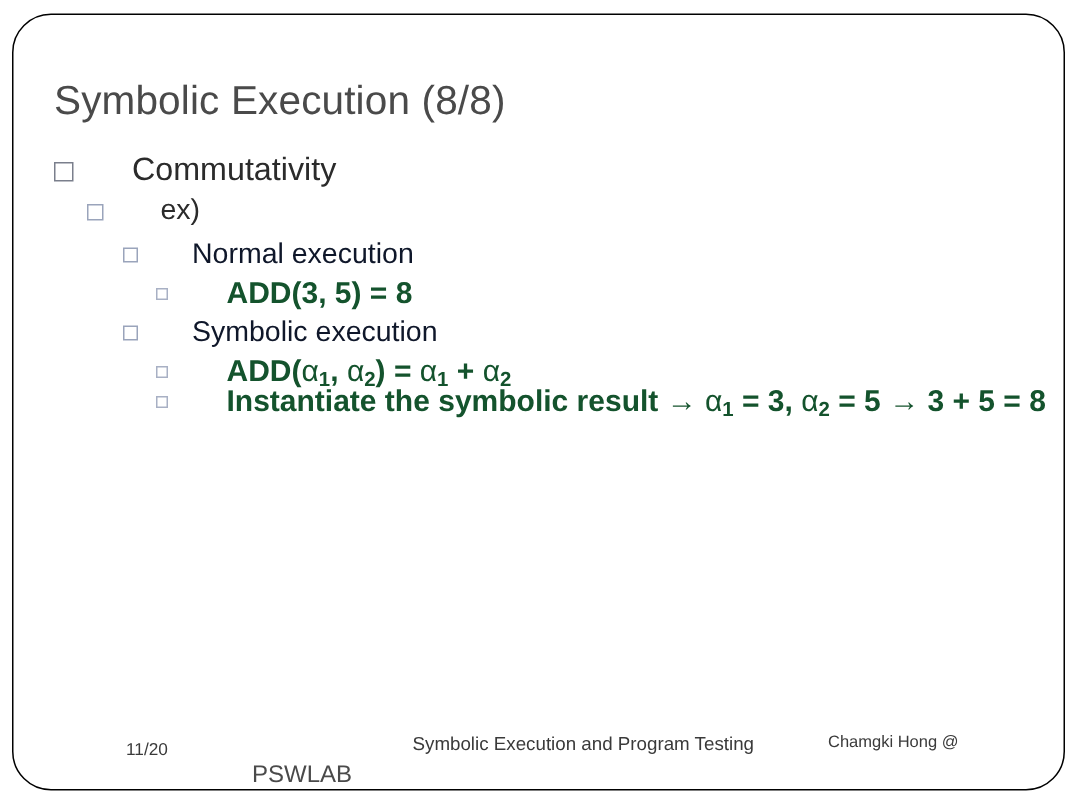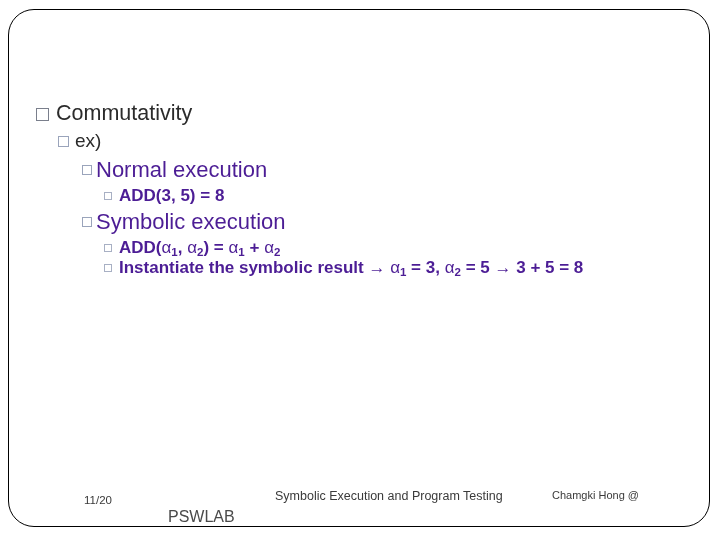--- a/index.html
+++ b/index.html
@@ -60,21 +60,21 @@
     display: flex;
     align-items: flex-start;
     color: #000000;
   }
   .marker {
     flex: 0 0 auto;
     display: inline-block;
     box-sizing: border-box;
     background: transparent;
   }
-  .btext { flex: 1 1 auto; }
+  .btext { flex: 1 1 auto; margin-left: 32px; }
 
   
   .lvl1 { margin-bottom: 1px; }
   .lvl1 .marker {
     width: 13px; height: 13px;
     border: 1.5px solid #7a7f8c;
     margin-top: 8px;
     margin-right: 7px;
   }
   .lvl1 .btext {
@@ -99,38 +99,38 @@
 
   
   .lvl3 { margin-left: 46px; }
   .lvl3 .marker {
     width: 10px; height: 10px;
     border: 1.4px solid #9aa4bb;
     margin-top: 6px;
     margin-right: 4px;
   }
   .lvl3 .btext {
-    font-size: 22px;
+    font-size: 19px;
     line-height: 22px;
-    color: #4c1d95;
+    color: #0f172a;
   }
 
   
   .lvl4 { margin-left: 68px; }
   .lvl4 .marker {
     width: 8px; height: 8px;
     border: 1.2px solid #a8b0c4;
     margin-top: 6px;
     margin-right: 7px;
   }
   .lvl4 .btext {
-    font-size: 17px;
+    font-size: 20px;
     line-height: 20px;
     font-weight: bold;
-    color: #4c1d95;
+    color: #14532d;
     white-space: nowrap;
   }
   .lvl4 .btext .alpha { font-weight: normal; }
 
   sub {
     font-size: 0.68em;
     vertical-align: -0.25em;
     line-height: 0;
   }
 
@@ -164,20 +164,21 @@
     color: #3a3a3a;
   }
 </style>
 </head>
 <body>
 
 <div id="slide">
 
   <div id="slide-frame"></div>
 
+  <div id="title">Symbolic Execution (8/8)</div>
 
   <div id="body">
 
     <div class="bl lvl1">
       <span class="marker"></span>
       <span class="btext">Commutativity</span>
     </div>
 
 
     <div class="bl lvl2">

